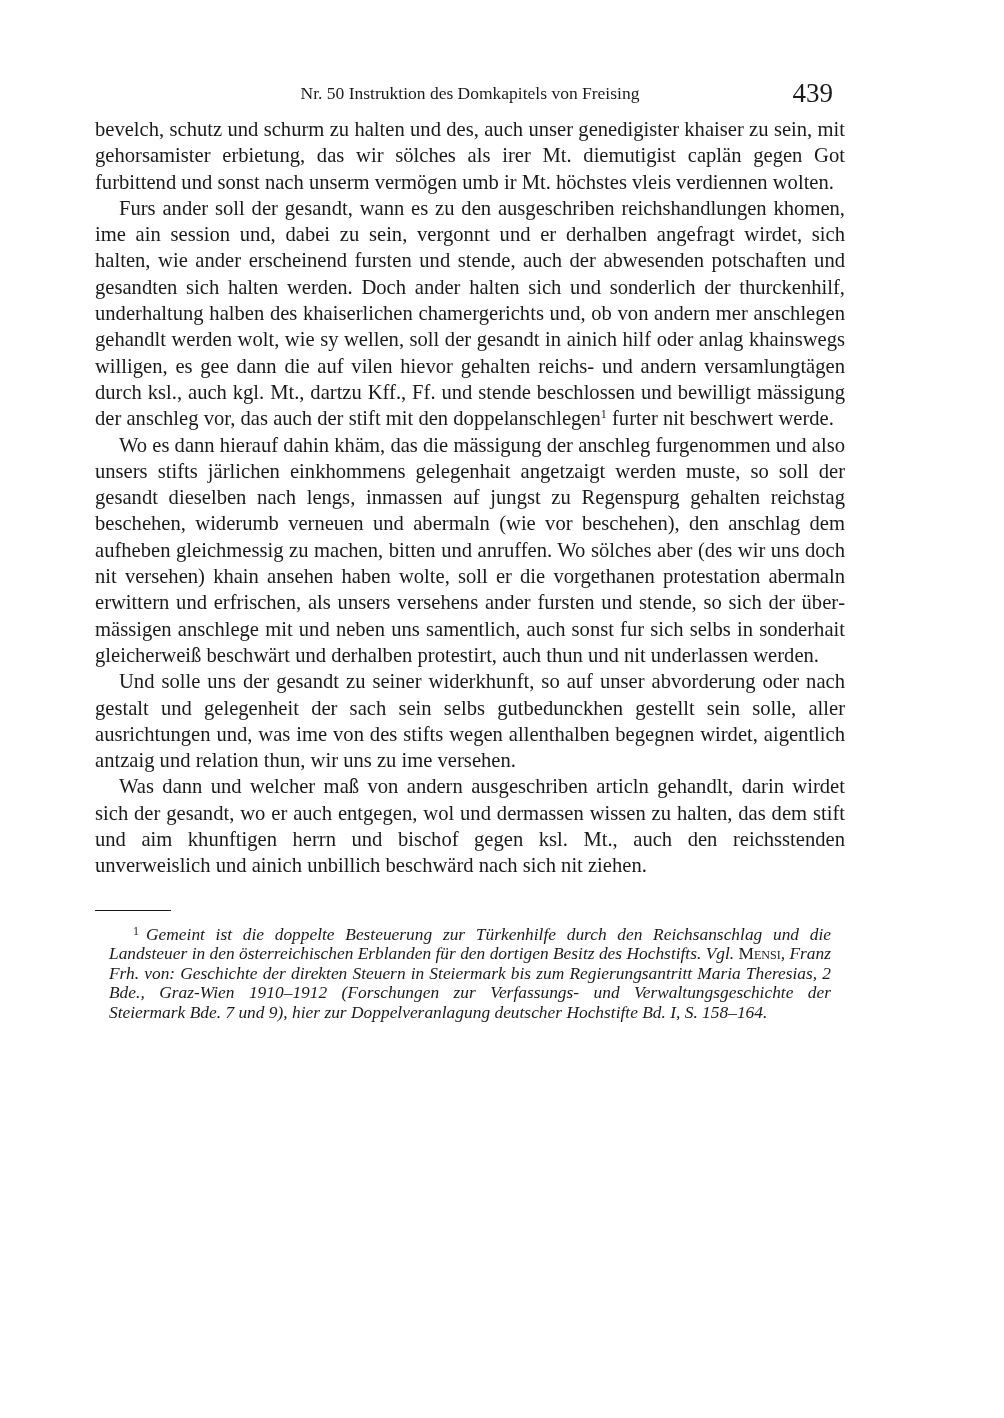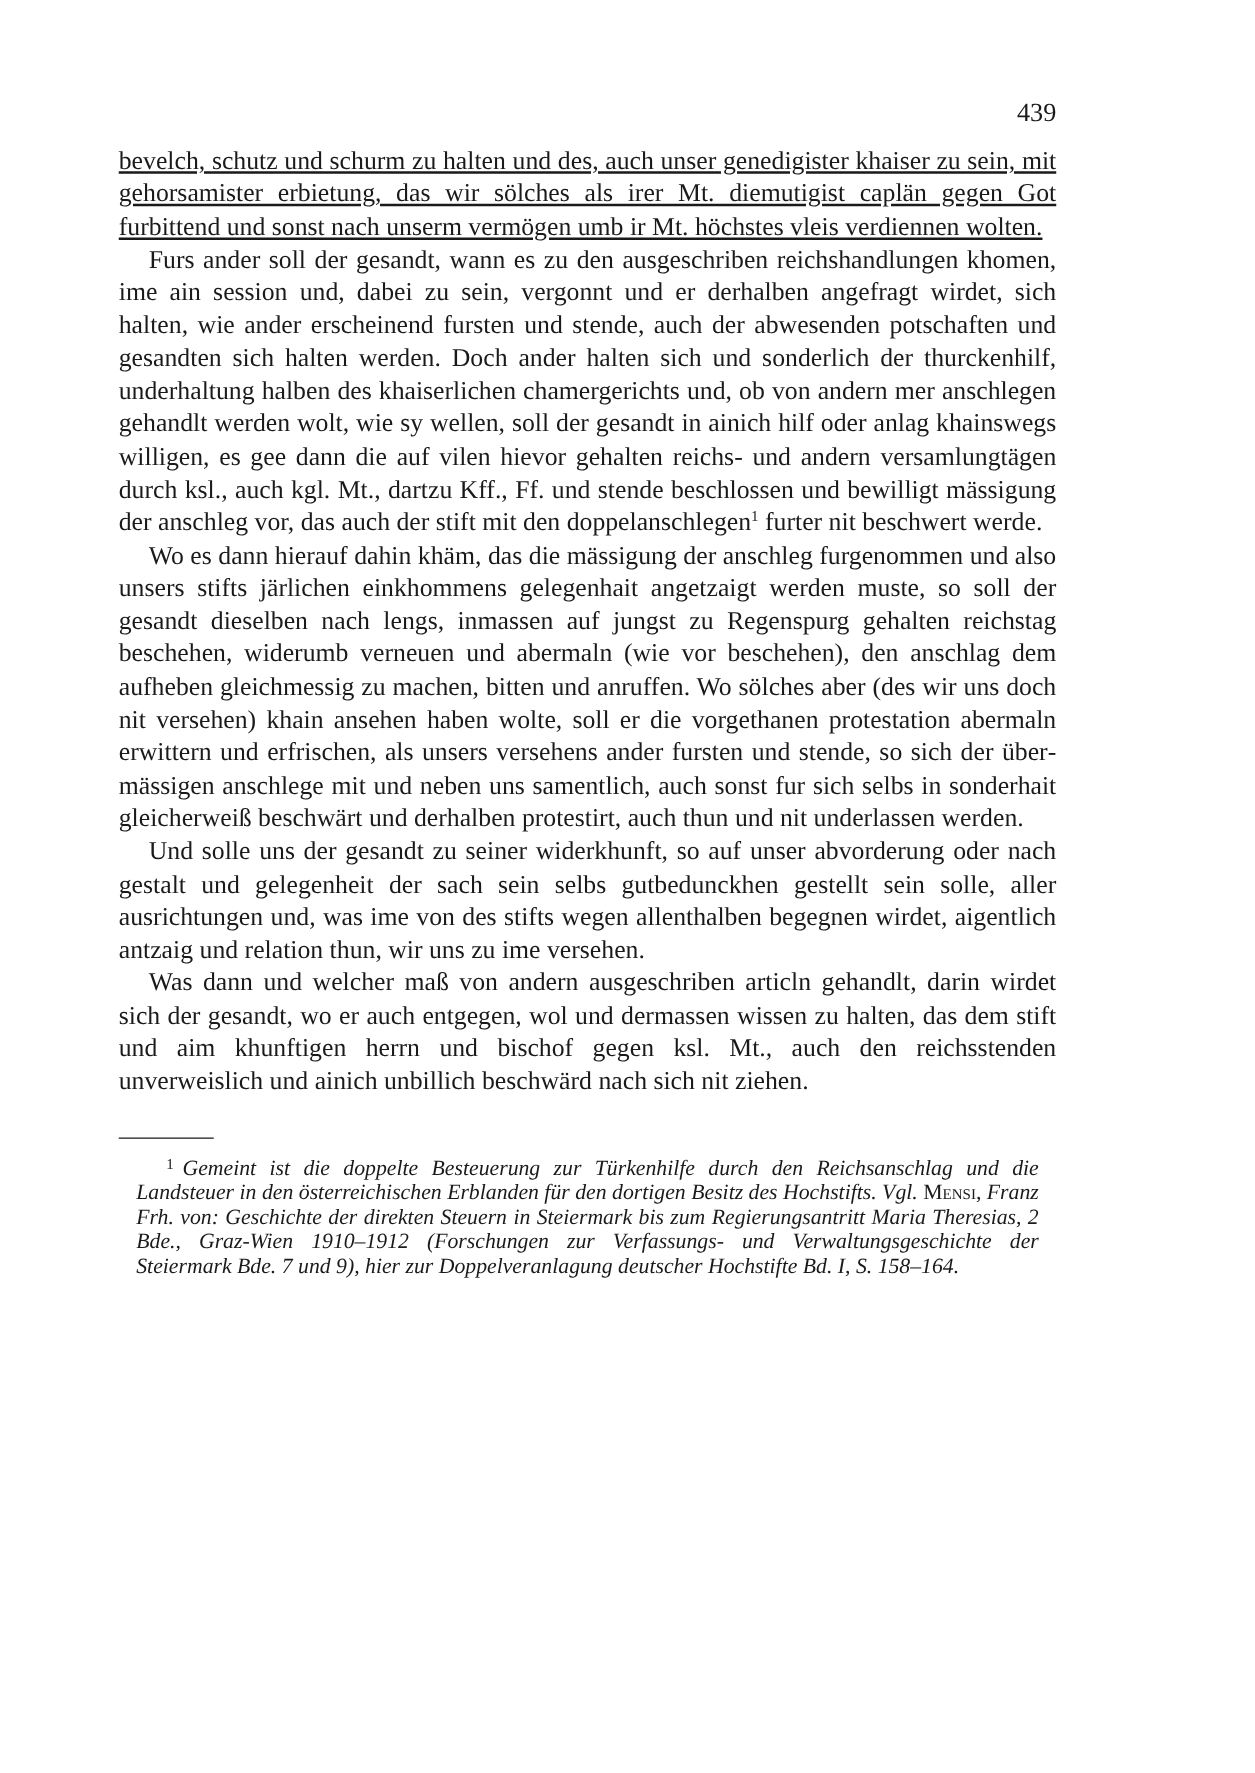--- a/index.html
+++ b/index.html
@@ -29,38 +29,37 @@
     .running-title {
       position: absolute;
       left: 0;
       right: 0;
       top: 5px;
       text-align: center;
       padding-left: 0;
     }
     .page-number {
       position: absolute;
-      right: 0;
+      right: 12px;
       top: 0;
-      font-size: 21px;
+      font-size: 27px;
     }
     .body-text {
       margin-top: 8px;
       font-size: 20.6px;
       line-height: 26.3px;
       text-align: justify;
       hyphens: manual;
     }
     .body-text p {
       margin: 0;
       text-indent: 24px;
     }
     .body-text p.no-indent {
       text-indent: 0;
-      text-decoration: underline;
     }
     sup.fn-ref {
       font-size: 12px;
       vertical-align: 7px;
       line-height: 0;
     }
     .footnote-rule {
       margin-top: 31px;
       width: 76px;
       border-top: 1px solid #1a1a1a;
@@ -88,20 +87,21 @@
       font-style: normal;
       font-variant: small-caps;
     }
   </style>
 </head>
 <body>
 
 <div class="page">
 
   <div class="running-head">
+    <div class="running-title">Nr. 50 Instruktion des Domkapitels von Freising</div>
     <div class="page-number">439</div>
   </div>
 
   <div class="body-text">
     <p class="no-indent"><span>bevelch, schutz und schurm zu halten und des, auch unser genedigister khaiser zu sein, mit gehorsamister erbietung, das wir sölches als irer Mt. diemutigist caplän gegen Got furbittend und sonst nach unserm vermögen umb ir Mt. höchstes vleis verdiennen wolten.</span></p>
 
     <p><span>Furs ander soll der gesandt, wann es zu den ausgeschriben reichshandlungen khomen, ime ain session und, dabei zu sein, vergonnt und er derhalben ange­fragt wirdet, sich halten, wie ander erscheinend fursten und stende, auch der abwesenden potschaften und gesandten sich halten werden. Doch ander halten sich und sonderlich der thurckenhilf, underhaltung halben des khaiserlichen chamergerichts und, ob von andern mer anschlegen gehandlt werden wolt, wie sy wellen, soll der gesandt in ainich hilf oder anlag khainswegs willigen, es gee dann die auf vilen hievor gehalten reichs- und andern versamlungtägen durch ksl., auch kgl. Mt., dartzu Kff., Ff. und stende beschlossen und bewilligt mässigung der anschleg vor, das auch der stift mit den doppelanschlegen</span><sup class="fn-ref">1</sup><span> furter nit beschwert werde.</span></p>
 
     <p><span>Wo es dann hierauf dahin khäm, das die mässigung der anschleg furge­nommen und also unsers stifts järlichen einkhommens gelegenhait angetzaigt werden muste, so soll der gesandt dieselben nach lengs, inmassen auf jungst zu Regenspurg gehalten reichstag beschehen, widerumb verneuen und abermaln (wie vor beschehen), den anschlag dem aufheben gleichmessig zu machen, bitten und anruffen. Wo sölches aber (des wir uns doch nit versehen) khain ansehen haben wolte, soll er die vorgethanen protestation abermaln erwittern und erfrischen, als unsers versehens ander fursten und stende, so sich der über­mässigen anschlege mit und neben uns samentlich, auch sonst fur sich selbs in sonderhait gleicherweiß beschwärt und derhalben protestirt, auch thun und nit underlassen werden.</span></p>
 

